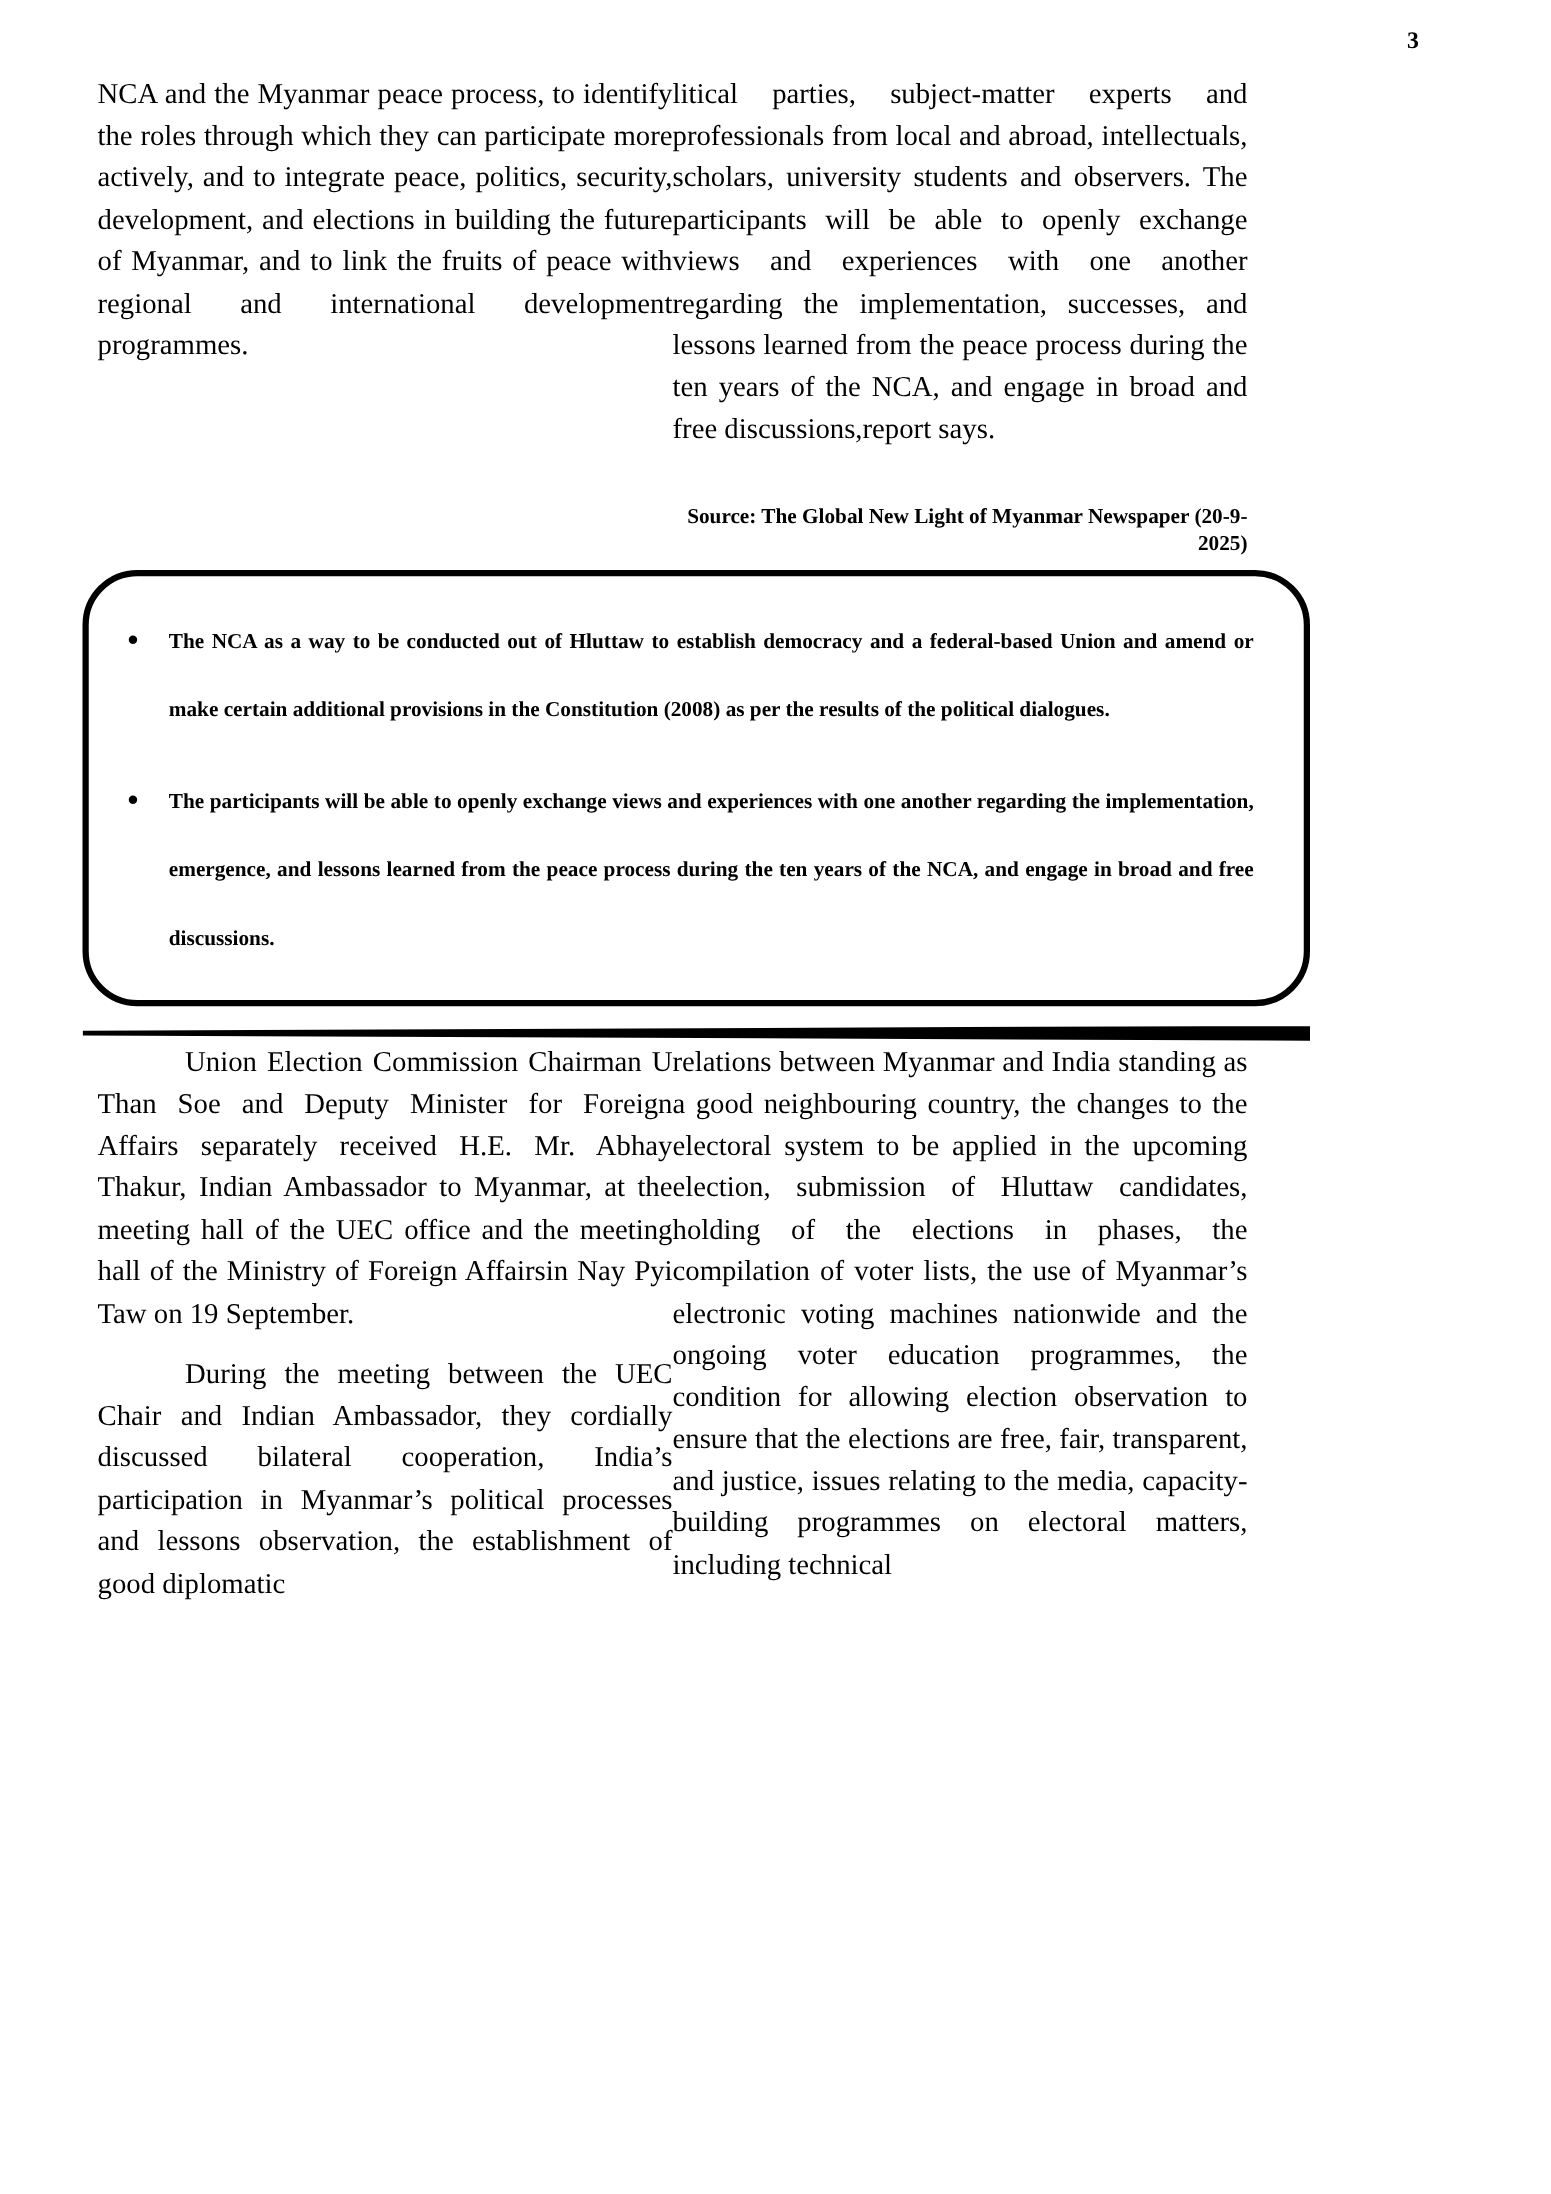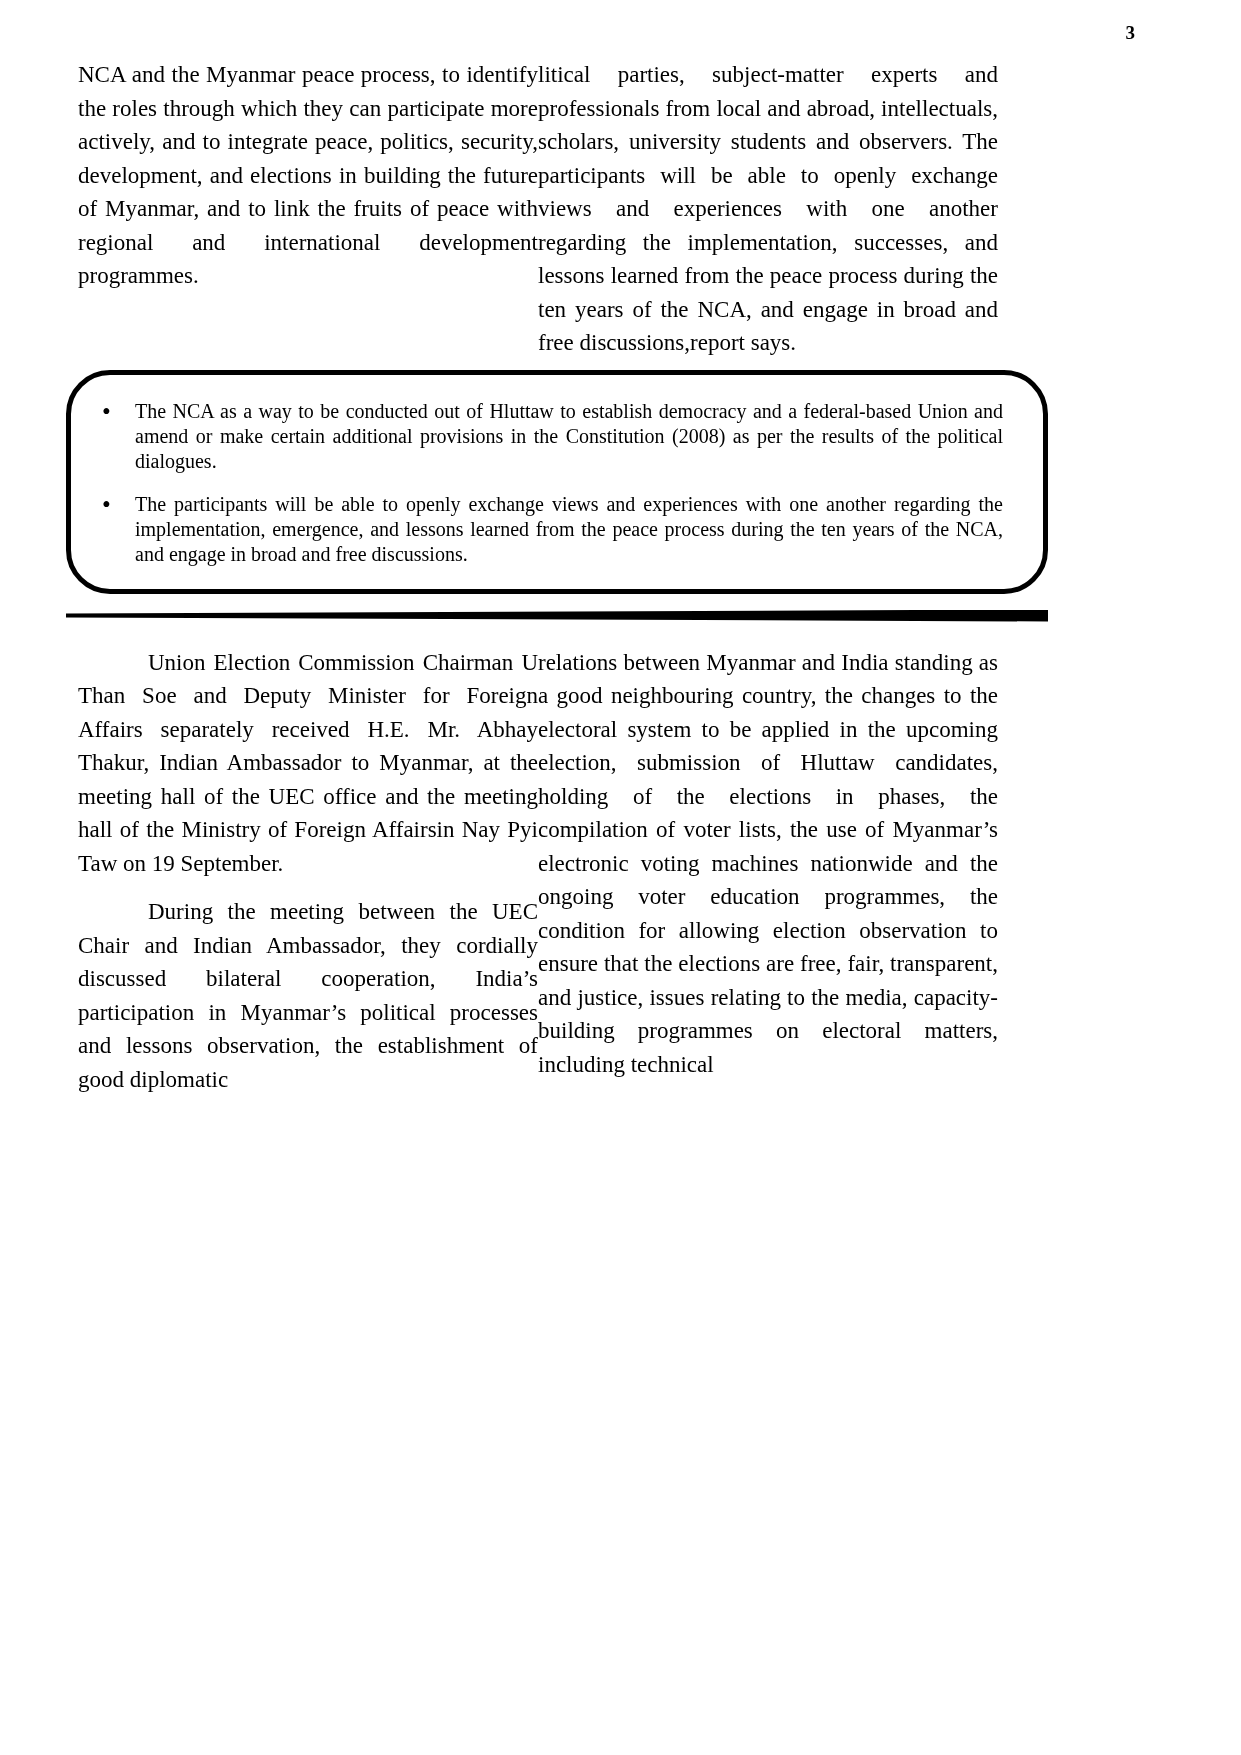--- a/index.html
+++ b/index.html
@@ -36,21 +36,21 @@
   .callout {
     margin-top: 10px;
     border: 5px solid #000;
     border-radius: 44px;
     padding: 24px 40px 22px 28px;
   }
   .callout ul { margin: 0; padding: 0; }
   .callout li {
     list-style: none; position: relative;
     padding-left: 36px;
-    font-weight: normal; font-size: 20px; line-height: 25px;
+    font-weight: bold; font-size: 17px; line-height: 55px;
     text-align: justify;
   }
   .callout li + li { margin-top: 18px; }
   .callout li::before {
     content: "\2022";
     position: absolute; left: 3px; top: 0;
     font-size: 25px;
   }
   .divider {
     margin-top: 16px;
@@ -61,35 +61,36 @@
     margin-top: 7px;
     background: #F8E096;
     border: 3px solid #141414;
     padding: 11px 18px 13px 18px;
   }
   .headline {
     font-size: 24.5px; font-weight: bold;
     text-align: center; line-height: 45px;
     text-indent: 0;
   }
-  .cols2 { margin-top: 24px; }
+  .cols2 { }
 </style>
 </head>
 <body>
 
 <div class="pagenum">3</div>
 
 <div class="content">
 
   <div class="cols">
     <div class="col">
       <p>NCA and the Myanmar peace process, to identify the roles through which they can participate more actively, and to integrate peace, politics, security, development, and elections in building the future of Myanmar, and to link the fruits of peace with regional and international development programmes.</p>
     </div>
     <div class="col">
       <p>litical parties, subject-matter experts and professionals from local and abroad, intellectuals, scholars, university students and observers. The participants will be able to openly exchange views and experiences with one another regarding the implementation, successes, and lessons learned from the peace process during the ten years of the NCA, and engage in broad and free discussions,report says.</p>
+      <p class="source">Source: The Global New Light of Myanmar Newspaper (20-9-2025)</p>
     </div>
   </div>
 
   <div class="callout">
     <ul>
       <li>The NCA as a way to be conducted out of Hluttaw to establish democracy and a federal-based Union and amend or make certain additional provisions in the Constitution (2008) as per the results of the political dialogues.</li>
       <li>The participants will be able to openly exchange views and experiences with one another regarding the implementation, emergence, and lessons learned from the peace process during the ten years of the NCA, and engage in broad and free discussions.</li>
     </ul>
   </div>
 

